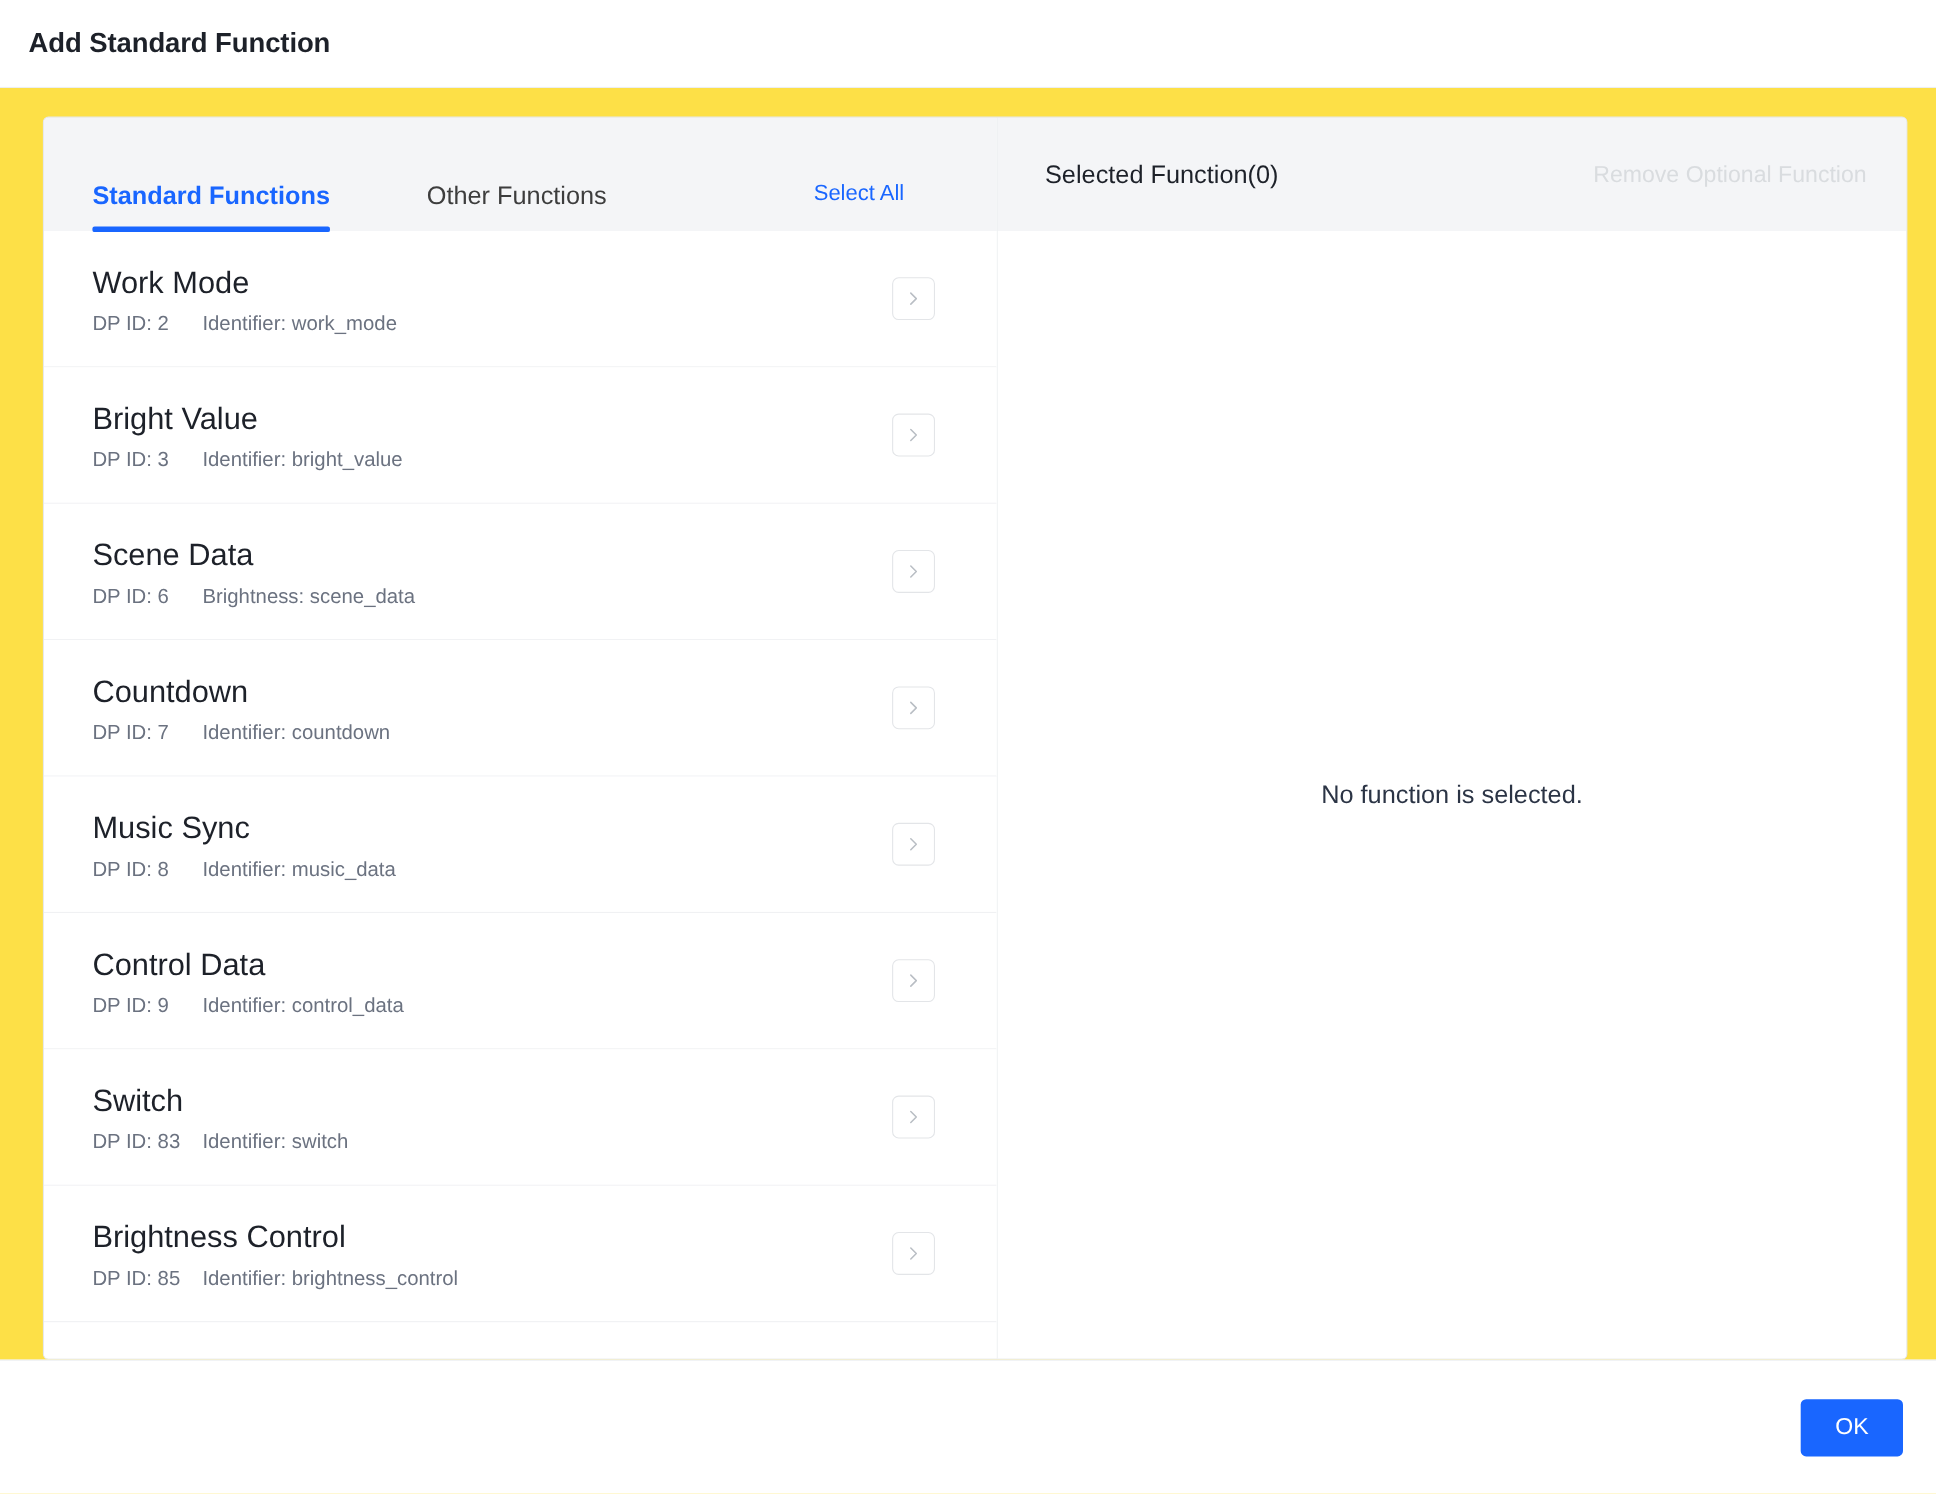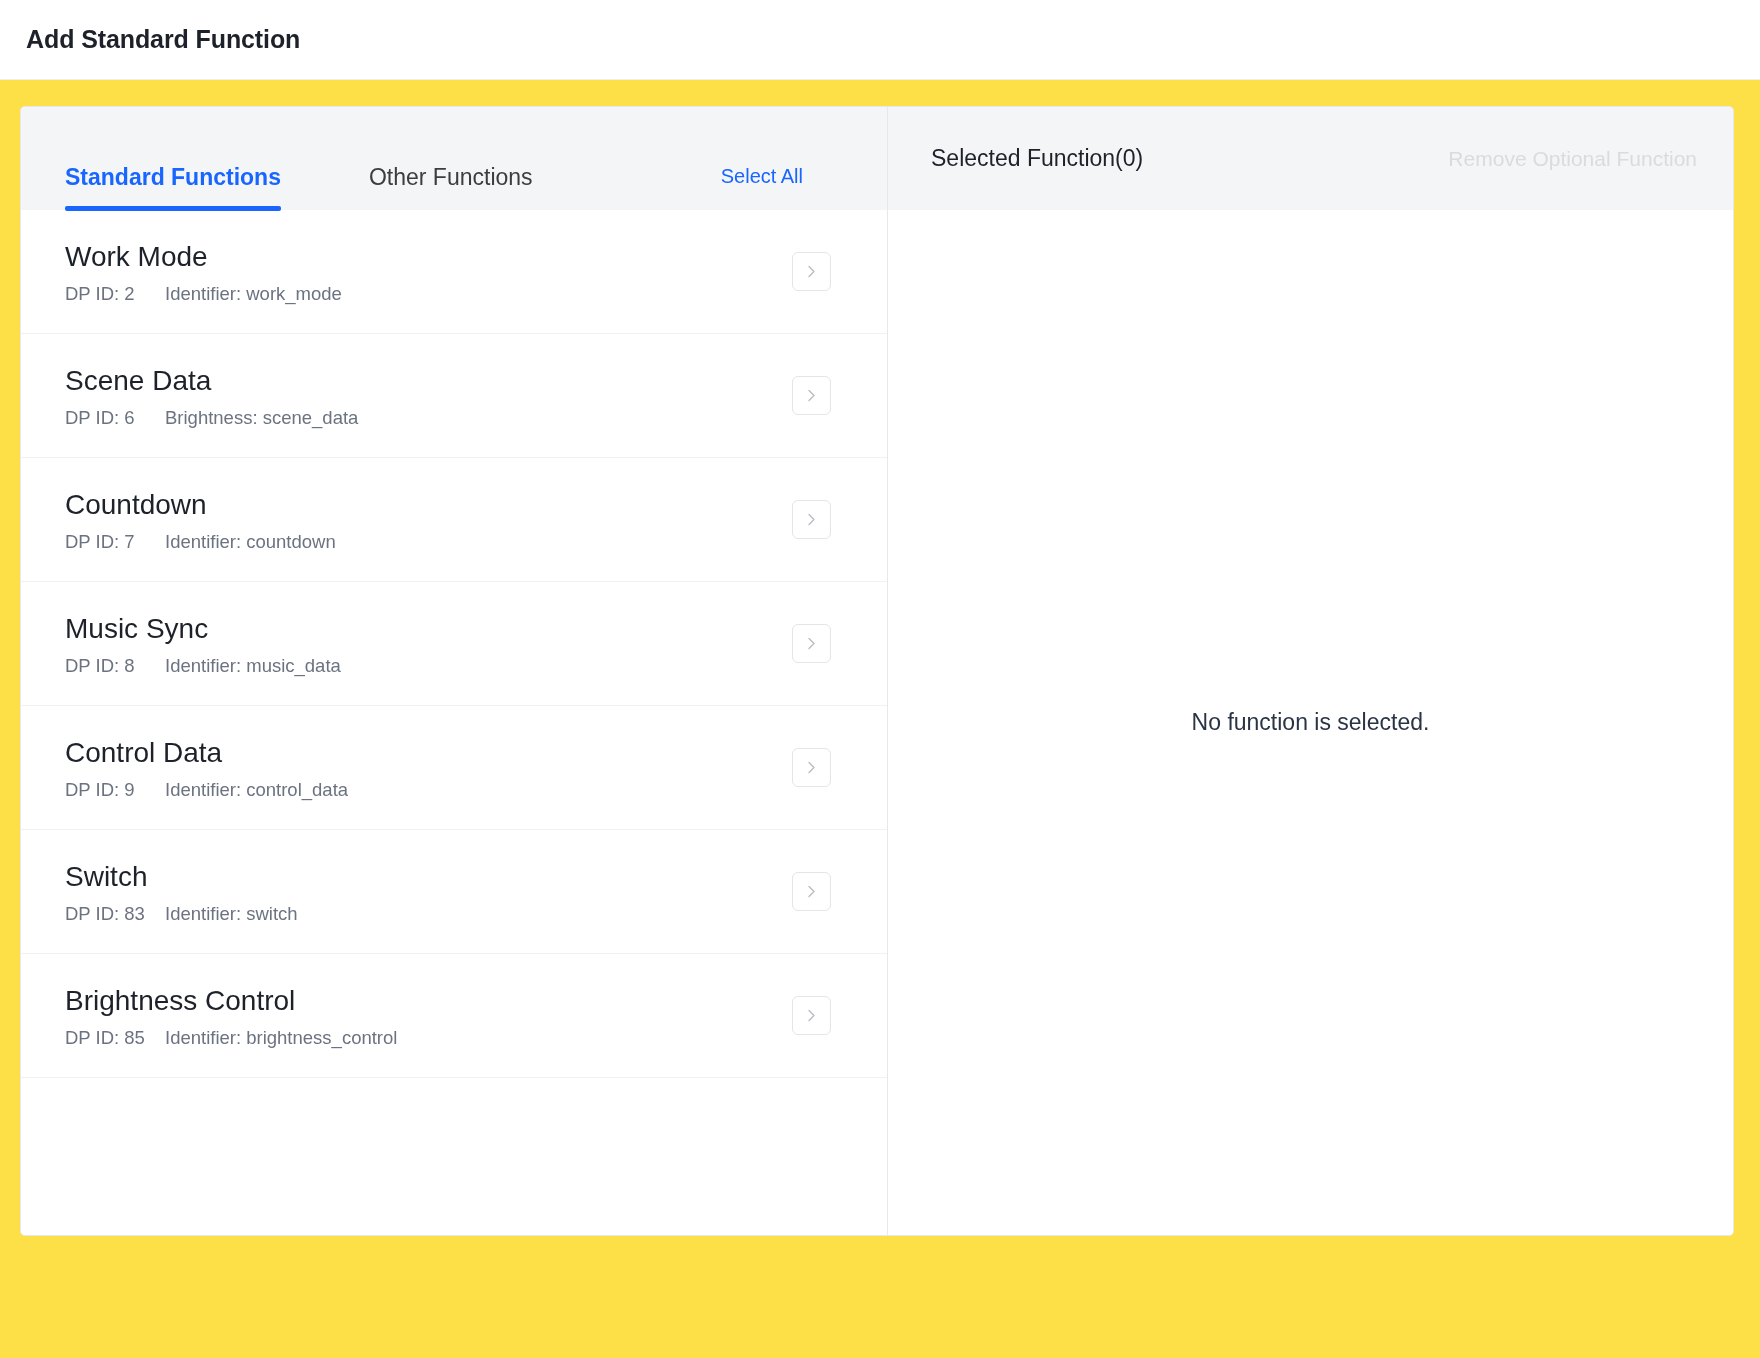--- a/index.html
+++ b/index.html
@@ -32,21 +32,21 @@
   .dialog-title {
     font-size: 25px;
     font-weight: bold;
     color: #1d2129;
     letter-spacing: -0.1px;
   }
 
   
   .dialog-body {
     flex: 1 1 auto;
-    padding: 26px 26px 0 20px;
+    padding: 26px 26px 0 39px;
     min-height: 0;
   }
   .panels {
     height: 1130px;
     border: 1px solid #e6e8eb;
     border-radius: 5px;
     display: flex;
     overflow: hidden;
     background: #fff;
   }
@@ -254,20 +254,36 @@
             </div>
             <div class="arrow-btn">
               <span>
                 <svg width="17" height="17" viewBox="0 0 17 17" fill="none">
                     <path d="M6 3.5L11 8.5L6 13.5" stroke="#b9bec4" stroke-width="1.4" stroke-linecap="round" stroke-linejoin="round"></path>
                   </svg>
               </span>
             </div>
           </div>
 
+          <div class="func-row">
+            <div class="func-info">
+              <div class="func-name">Bright Value</div>
+              <div class="func-meta">
+                <span class="dpid">DP ID: 3</span>
+                <span>Identifier: bright_value</span>
+              </div>
+            </div>
+            <div class="arrow-btn">
+              <span>
+                <svg width="17" height="17" viewBox="0 0 17 17" fill="none">
+                    <path d="M6 3.5L11 8.5L6 13.5" stroke="#b9bec4" stroke-width="1.4" stroke-linecap="round" stroke-linejoin="round"></path>
+                  </svg>
+              </span>
+            </div>
+          </div>
 
           <div class="func-row">
             <div class="func-info">
               <div class="func-name">Scene Data</div>
               <div class="func-meta">
                 <span class="dpid">DP ID: 6</span>
                 <span>Brightness: scene_data</span>
               </div>
             </div>
             <div class="arrow-btn">
@@ -375,14 +391,17 @@
           </div>
         </div>
         <div class="right-content">
           <div class="empty-text">No function is selected.</div>
         </div>
       </div>
 
     </div>
   </div>
 
+  <div class="dialog-footer">
+    <button class="ok-btn">OK</button>
+  </div>
 
 </div>
 
 </body></html>

